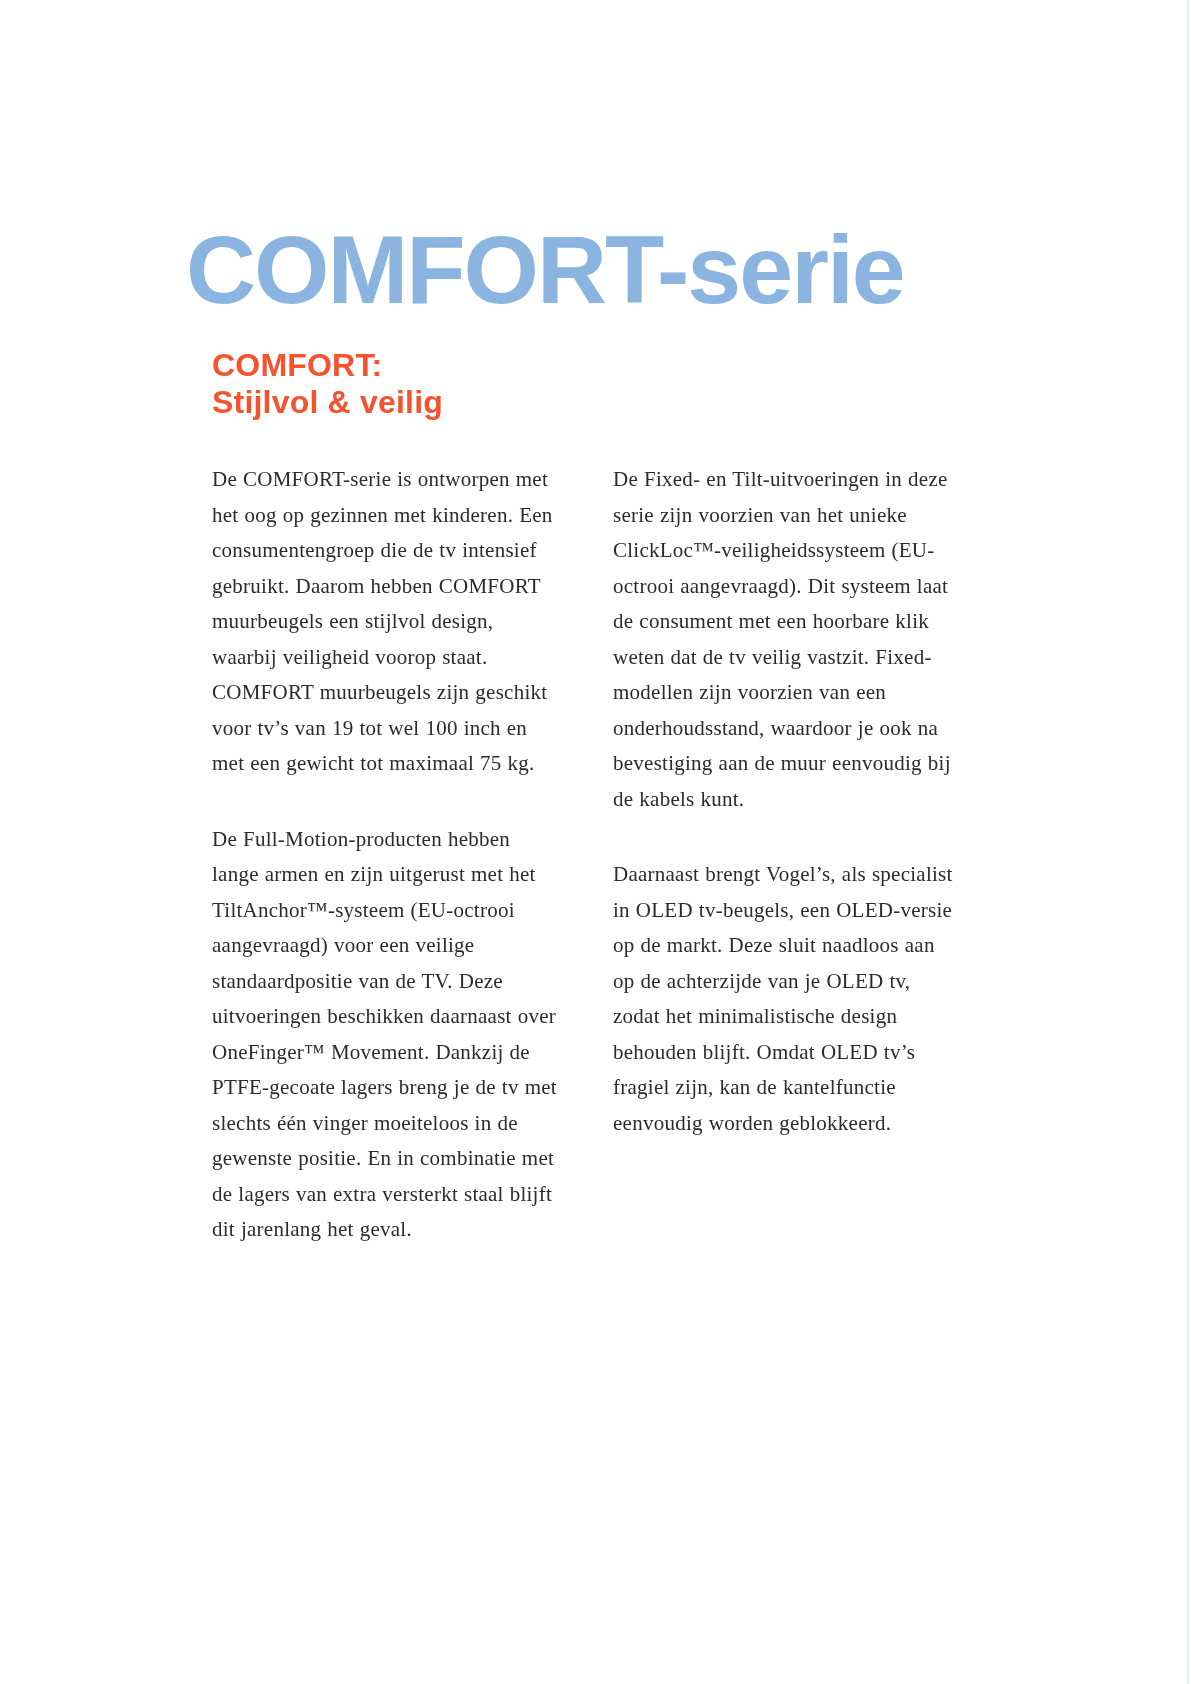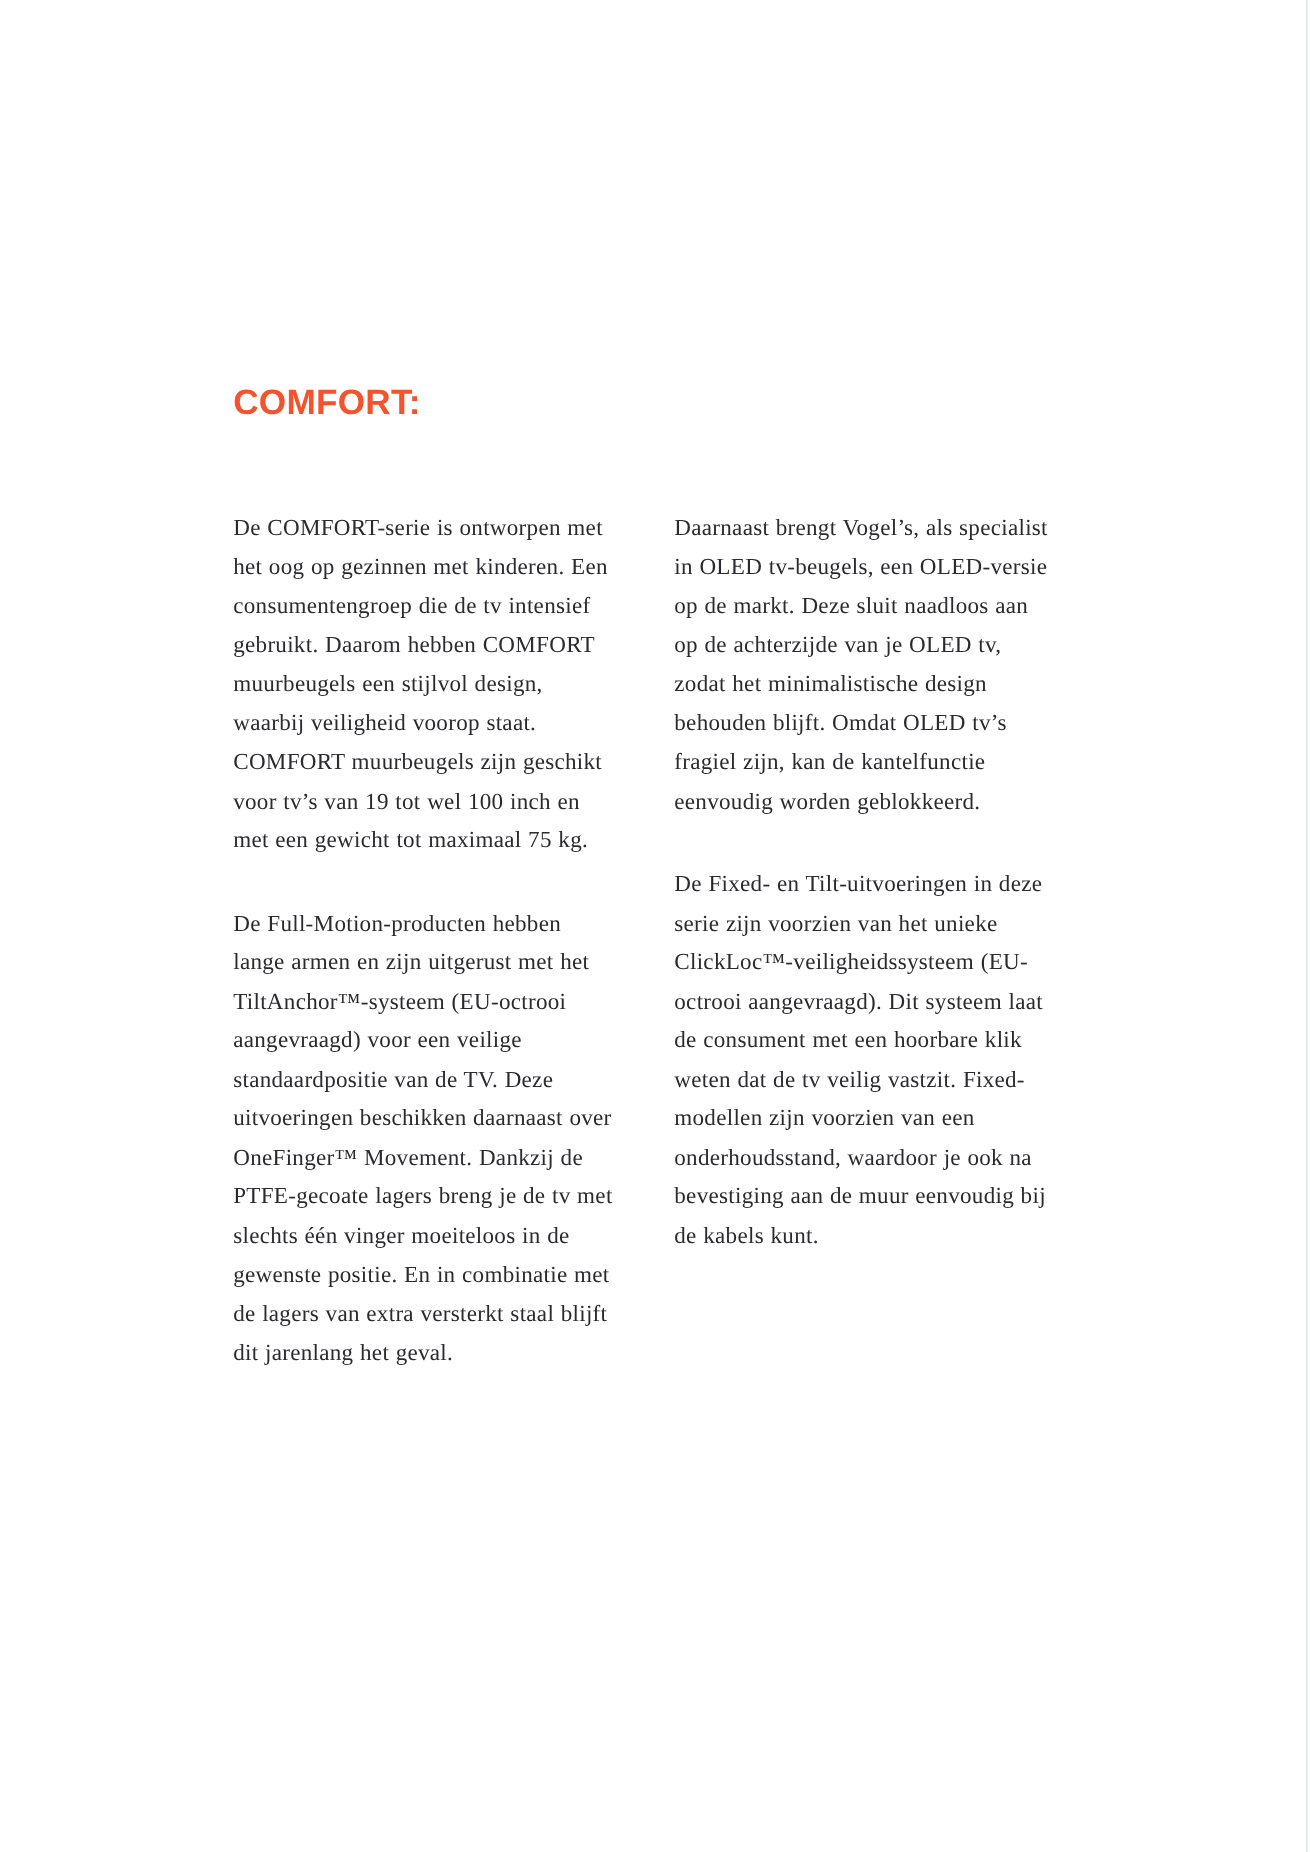--- a/index.html
+++ b/index.html
@@ -66,31 +66,33 @@
     right: 2px;
     width: 2px;
     background: #e3eaf1;
   }
 </style>
 </head>
 <body>
 
 <div class="page">
 
+  <h1 class="page-title">COMFORT-serie</h1>
 
   <div class="section-heading">
     <div>COMFORT:</div>
+    <div>Stijlvol &amp; veilig</div>
   </div>
 
   <div class="columns">
     <div class="col col-left">
       <p>De COMFORT-serie is ontworpen met het oog op gezinnen met kinderen. Een consumentengroep die de tv intensief gebruikt. Daarom hebben COMFORT muurbeugels een stijlvol design, waarbij veiligheid voorop staat. COMFORT muurbeugels zijn geschikt voor tv’s van 19 tot wel 100 inch en met een gewicht tot maximaal 75 kg.</p>
       <p>De Full-Motion-producten hebben lange armen en zijn uitgerust met het TiltAnchor™-systeem (EU-octrooi aangevraagd) voor een veilige standaardpositie van de TV. Deze uitvoeringen beschikken daarnaast over OneFinger™ Movement. Dankzij de PTFE-gecoate lagers breng je de tv met slechts één vinger moeiteloos in de gewenste positie. En in combinatie met de lagers van extra versterkt staal blijft dit jarenlang het geval.</p>
     </div>
     <div class="col col-right">
+      <p>De Fixed- en Tilt-uitvoeringen in deze serie zijn voorzien van het unieke ClickLoc™-veiligheidssysteem (EU-octrooi aangevraagd). Dit systeem laat de consument met een hoorbare klik weten dat de tv veilig vastzit. Fixed-modellen zijn voorzien van een onderhoudsstand, waardoor je ook na bevestiging aan de muur eenvoudig bij de kabels kunt.</p>
       <p>Daarnaast brengt Vogel’s, als specialist in OLED tv-beugels, een OLED-versie op de markt. Deze sluit naadloos aan op de achterzijde van je OLED tv, zodat het minimalistische design behouden blijft. Omdat OLED tv’s fragiel zijn, kan de kantelfunctie eenvoudig worden geblokkeerd.</p>
-      <p>De Fixed- en Tilt-uitvoeringen in deze serie zijn voorzien van het unieke ClickLoc™-veiligheidssysteem (EU-octrooi aangevraagd). Dit systeem laat de consument met een hoorbare klik weten dat de tv veilig vastzit. Fixed-modellen zijn voorzien van een onderhoudsstand, waardoor je ook na bevestiging aan de muur eenvoudig bij de kabels kunt.</p>
     </div>
   </div>
 
   <div class="edge-line"></div>
 
 </div>
 
 </body></html>

